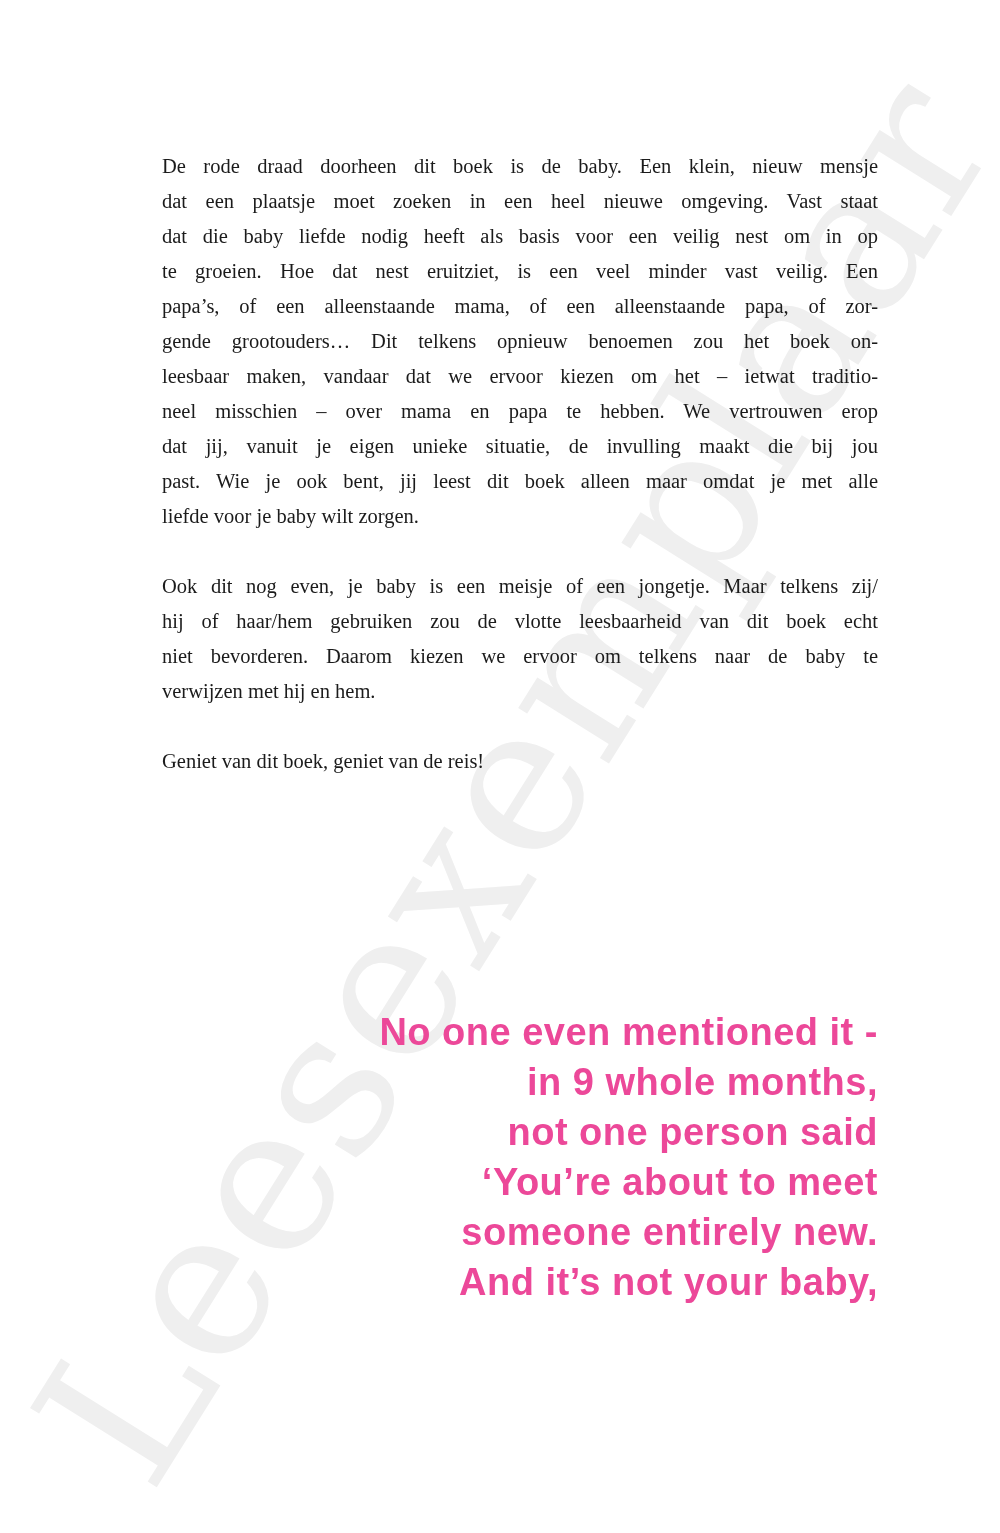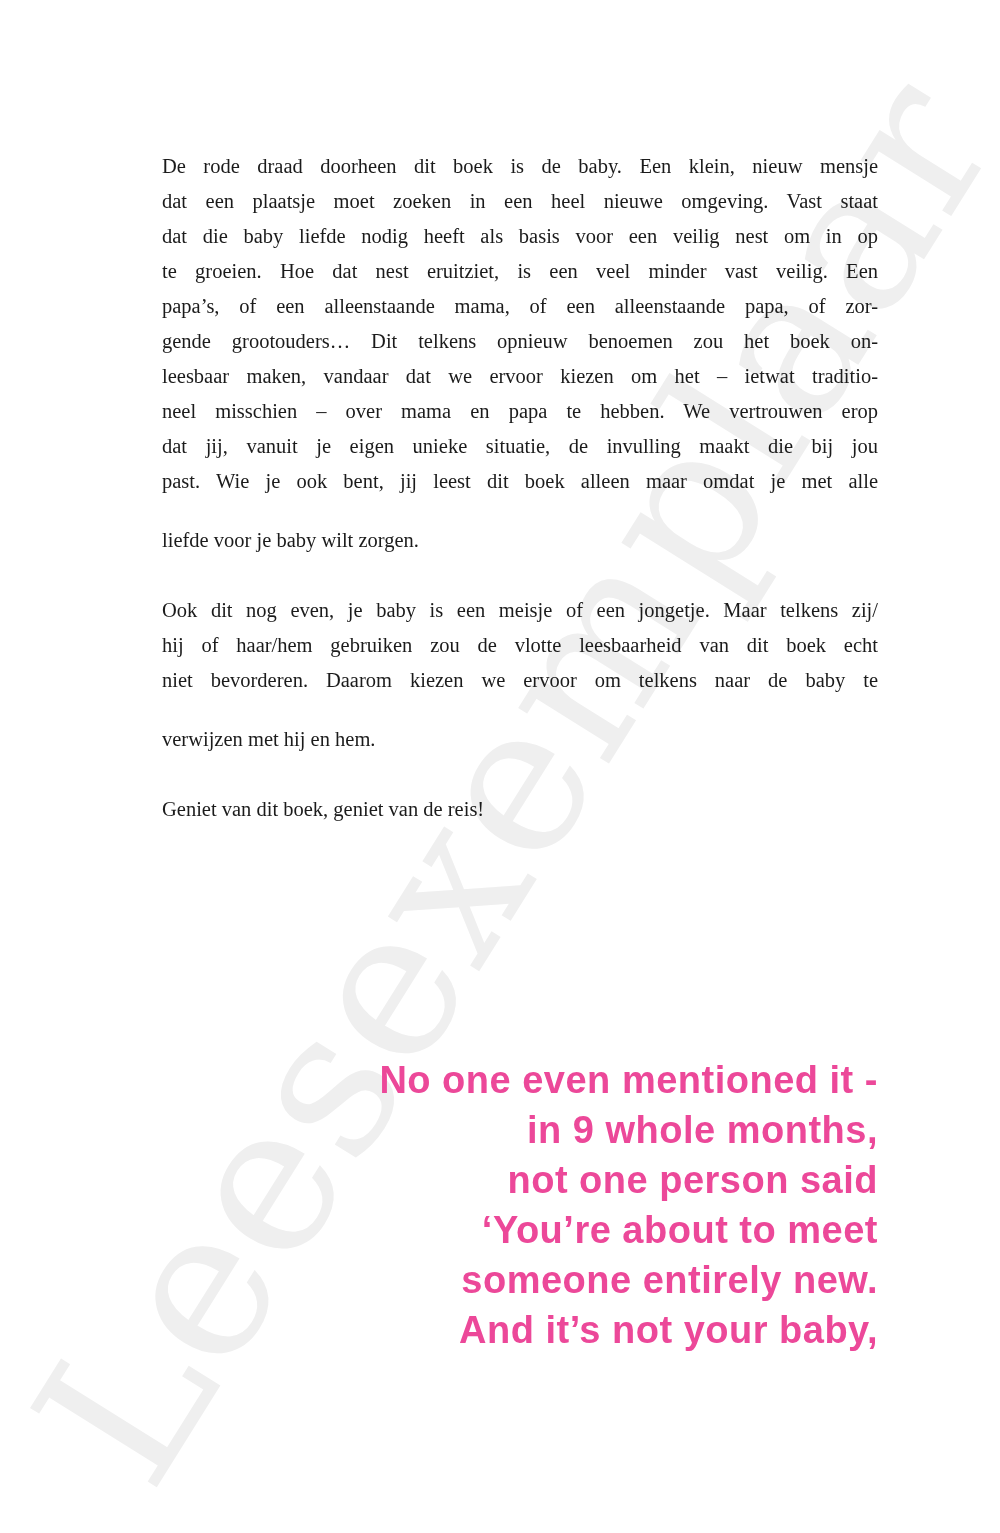--- a/index.html
+++ b/index.html
@@ -30,21 +30,21 @@
     left: 162px;
     top: 149px;
     width: 716px;
     z-index: 1;
     color: #1b1b1b;
     font-size: 20.5px;
     line-height: 35px;
   }
   .para { margin: 0 0 35px 0; }
   .jline { text-align: justify; text-align-last: justify; }
-  .jline.last { text-align-last: left; margin-top: 24px; }
+  .jline.last { text-align-last: left; }
   .quote {
     margin-top: 228px;
     text-align: right;
     font-family: "Liberation Sans", "DejaVu Sans", sans-serif;
     font-weight: bold;
     font-size: 38px;
     line-height: 50px;
     letter-spacing: 0.5px;
     color: #ccd9da;
   }

